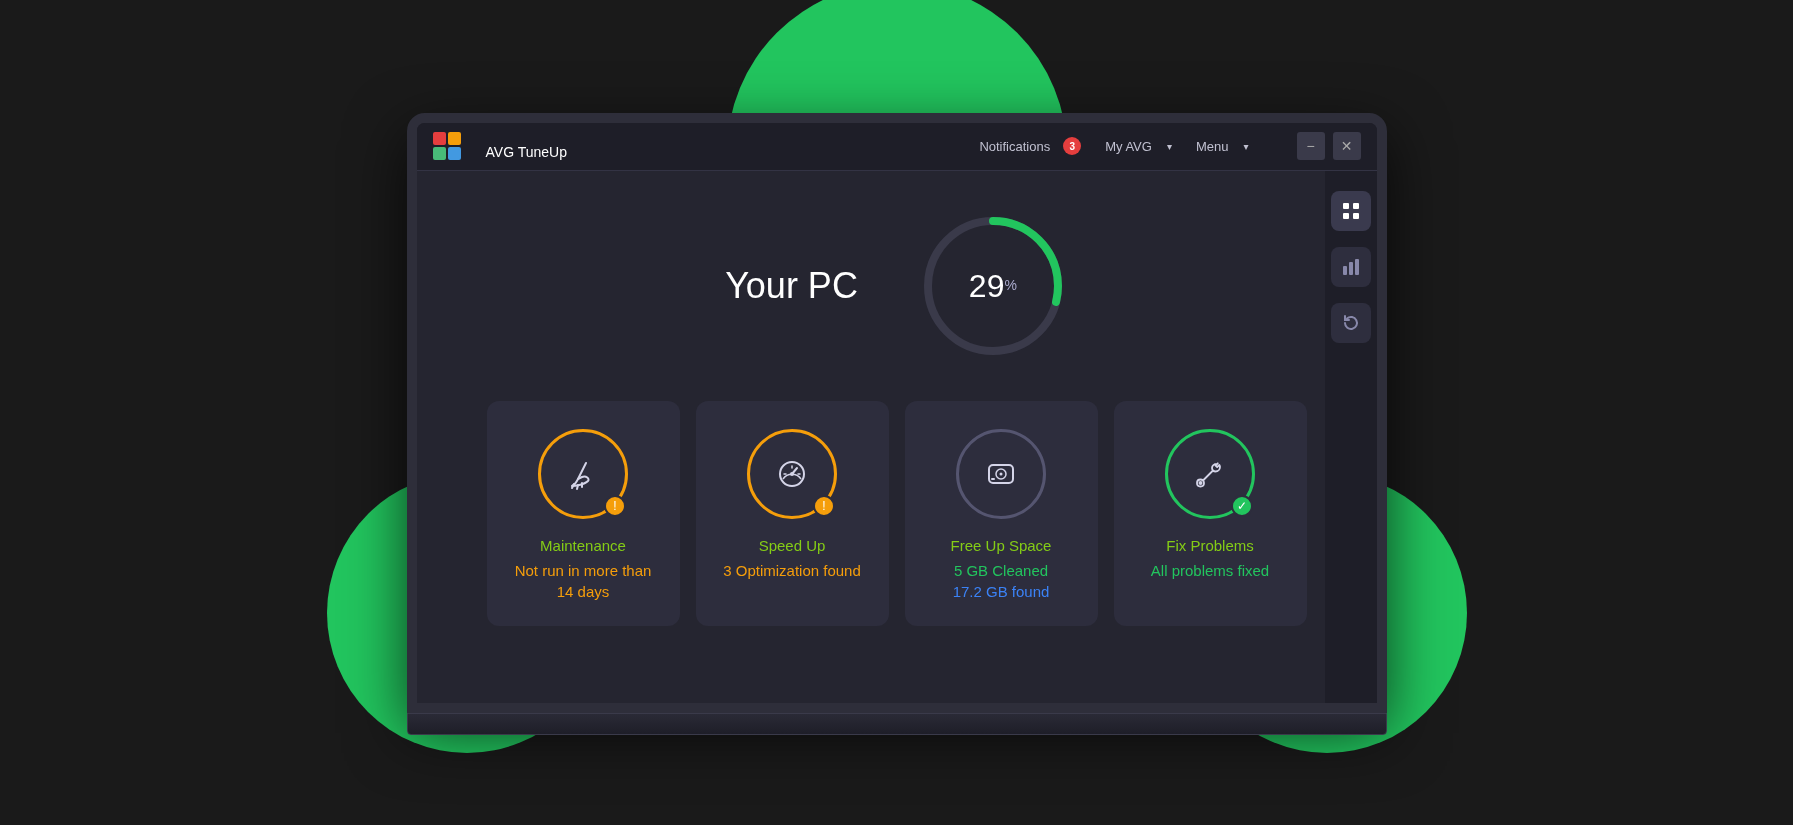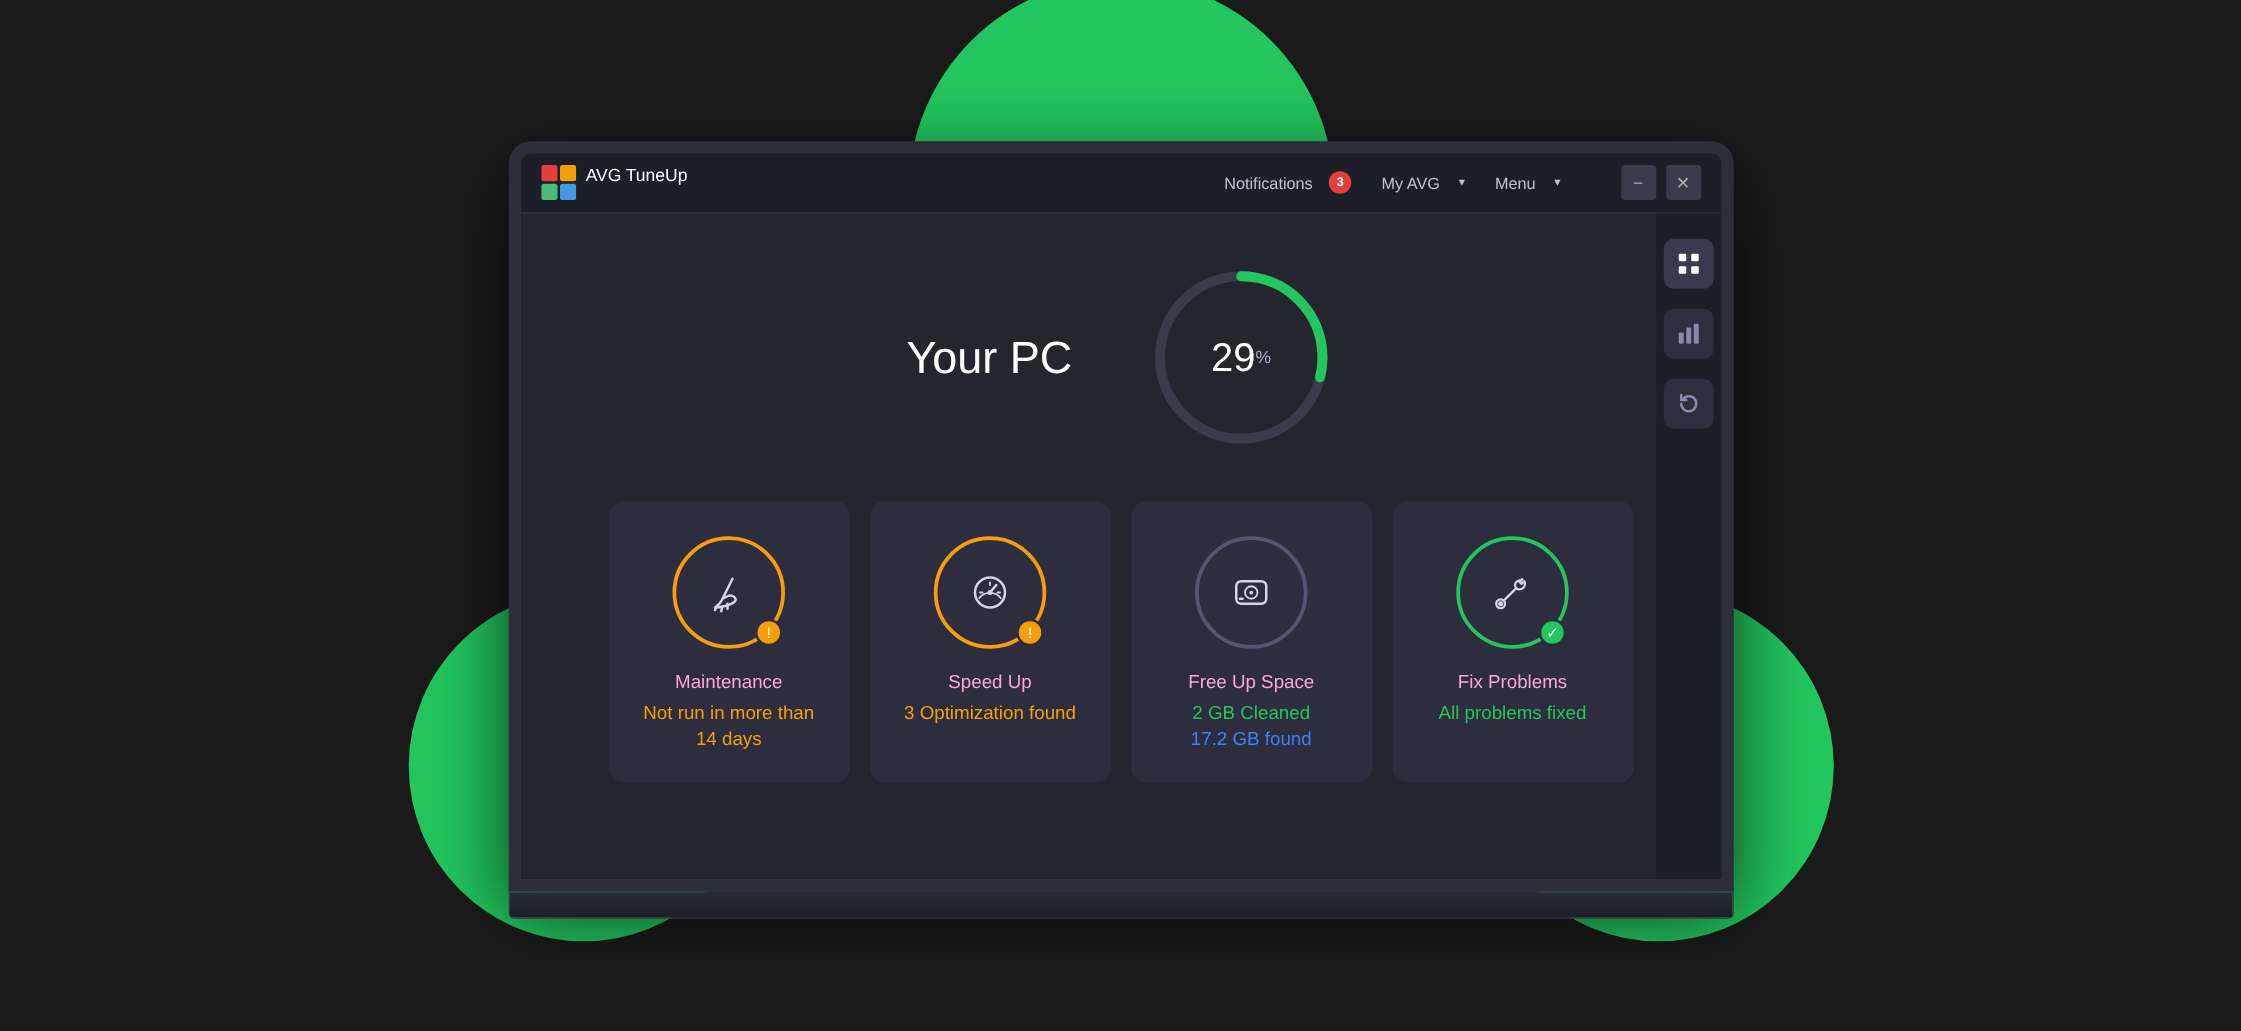--- a/index.html
+++ b/index.html
@@ -94,22 +94,22 @@
       height: 48px;
       display: flex;
       align-items: center;
       padding: 0 16px;
       border-bottom: 1px solid #333344;
       flex-shrink: 0;
     }
 
     .logo-area {
       display: flex;
-      align-items: flex-start;
-      gap: 8px;
+      align-items: flex-end;
+      gap: 25px;
       flex: 1;
     }
 
     .avg-logo {
       width: 28px;
       height: 28px;
     }
 
     .app-title {
       color: #ffffff;
@@ -352,21 +352,21 @@
       background: #f59e0b;
       color: white;
     }
 
     .card-badge.success {
       background: #22c55e;
       color: white;
     }
 
     .card-title {
-      color: #f9a8d4;
+      color: #84cc16;
       font-size: 15px;
       font-weight: 500;
       margin-bottom: 6px;
       text-align: left;
     }
 
     .card-subtitle {
       font-size: 15px;
       text-align: center;
       line-height: 1.4;
@@ -505,21 +505,21 @@
 
                     <svg class="icon-svg" viewBox="0 0 38 38" fill="none">
                       <rect x="7" y="10" width="24" height="18" rx="4" stroke="#d4d4e8" stroke-width="2"></rect>
                       <circle cx="19" cy="19" r="5" stroke="#d4d4e8" stroke-width="1.5"></circle>
                       <circle cx="19" cy="19" r="1.5" fill="#d4d4e8"></circle>
                       <line x1="10" y1="24" x2="12" y2="24" stroke="#d4d4e8" stroke-width="2" stroke-linecap="round"></line>
                     </svg>
                   </div>
                 </div>
                 <div class="card-title">Free Up Space</div>
-                <div class="card-subtitle green">2 GB Cleaned</div>
+                <div class="card-subtitle green">5 GB Cleaned</div>
                 <div class="card-subtitle gray">17.2 GB found</div>
               </div>
 
               <div class="card">
                 <div class="card-icon-wrapper">
                   <div class="card-icon-circle green">
 
                     <svg class="icon-svg" viewBox="0 0 38 38" fill="none">
                       <path d="M26 9 C23 9 21 11 21 13 C21 14 21.5 15 22 15.5 L12 25.5 C11.5 25 10.5 24.5 9.5 24.5 C7.5 24.5 6 26 6 28 C6 30 7.5 31.5 9.5 31.5 C11.5 31.5 13 30 13 28 C13 27 12.5 26 12 25.5 L22 15.5 C22.5 16 23.5 16.5 24.5 16.5 C27 16.5 29 14.5 29 12 C29 11.2 28.8 10.5 28.4 9.9 L26.2 12.1 L24.6 10.5 L26.8 8.3 C26.5 9.1 26 9 26 9 Z" stroke="#d4d4e8" stroke-width="1.8" fill="none" stroke-linejoin="round"></path>
                       <circle cx="9.5" cy="28" r="2" fill="#d4d4e8"></circle>

